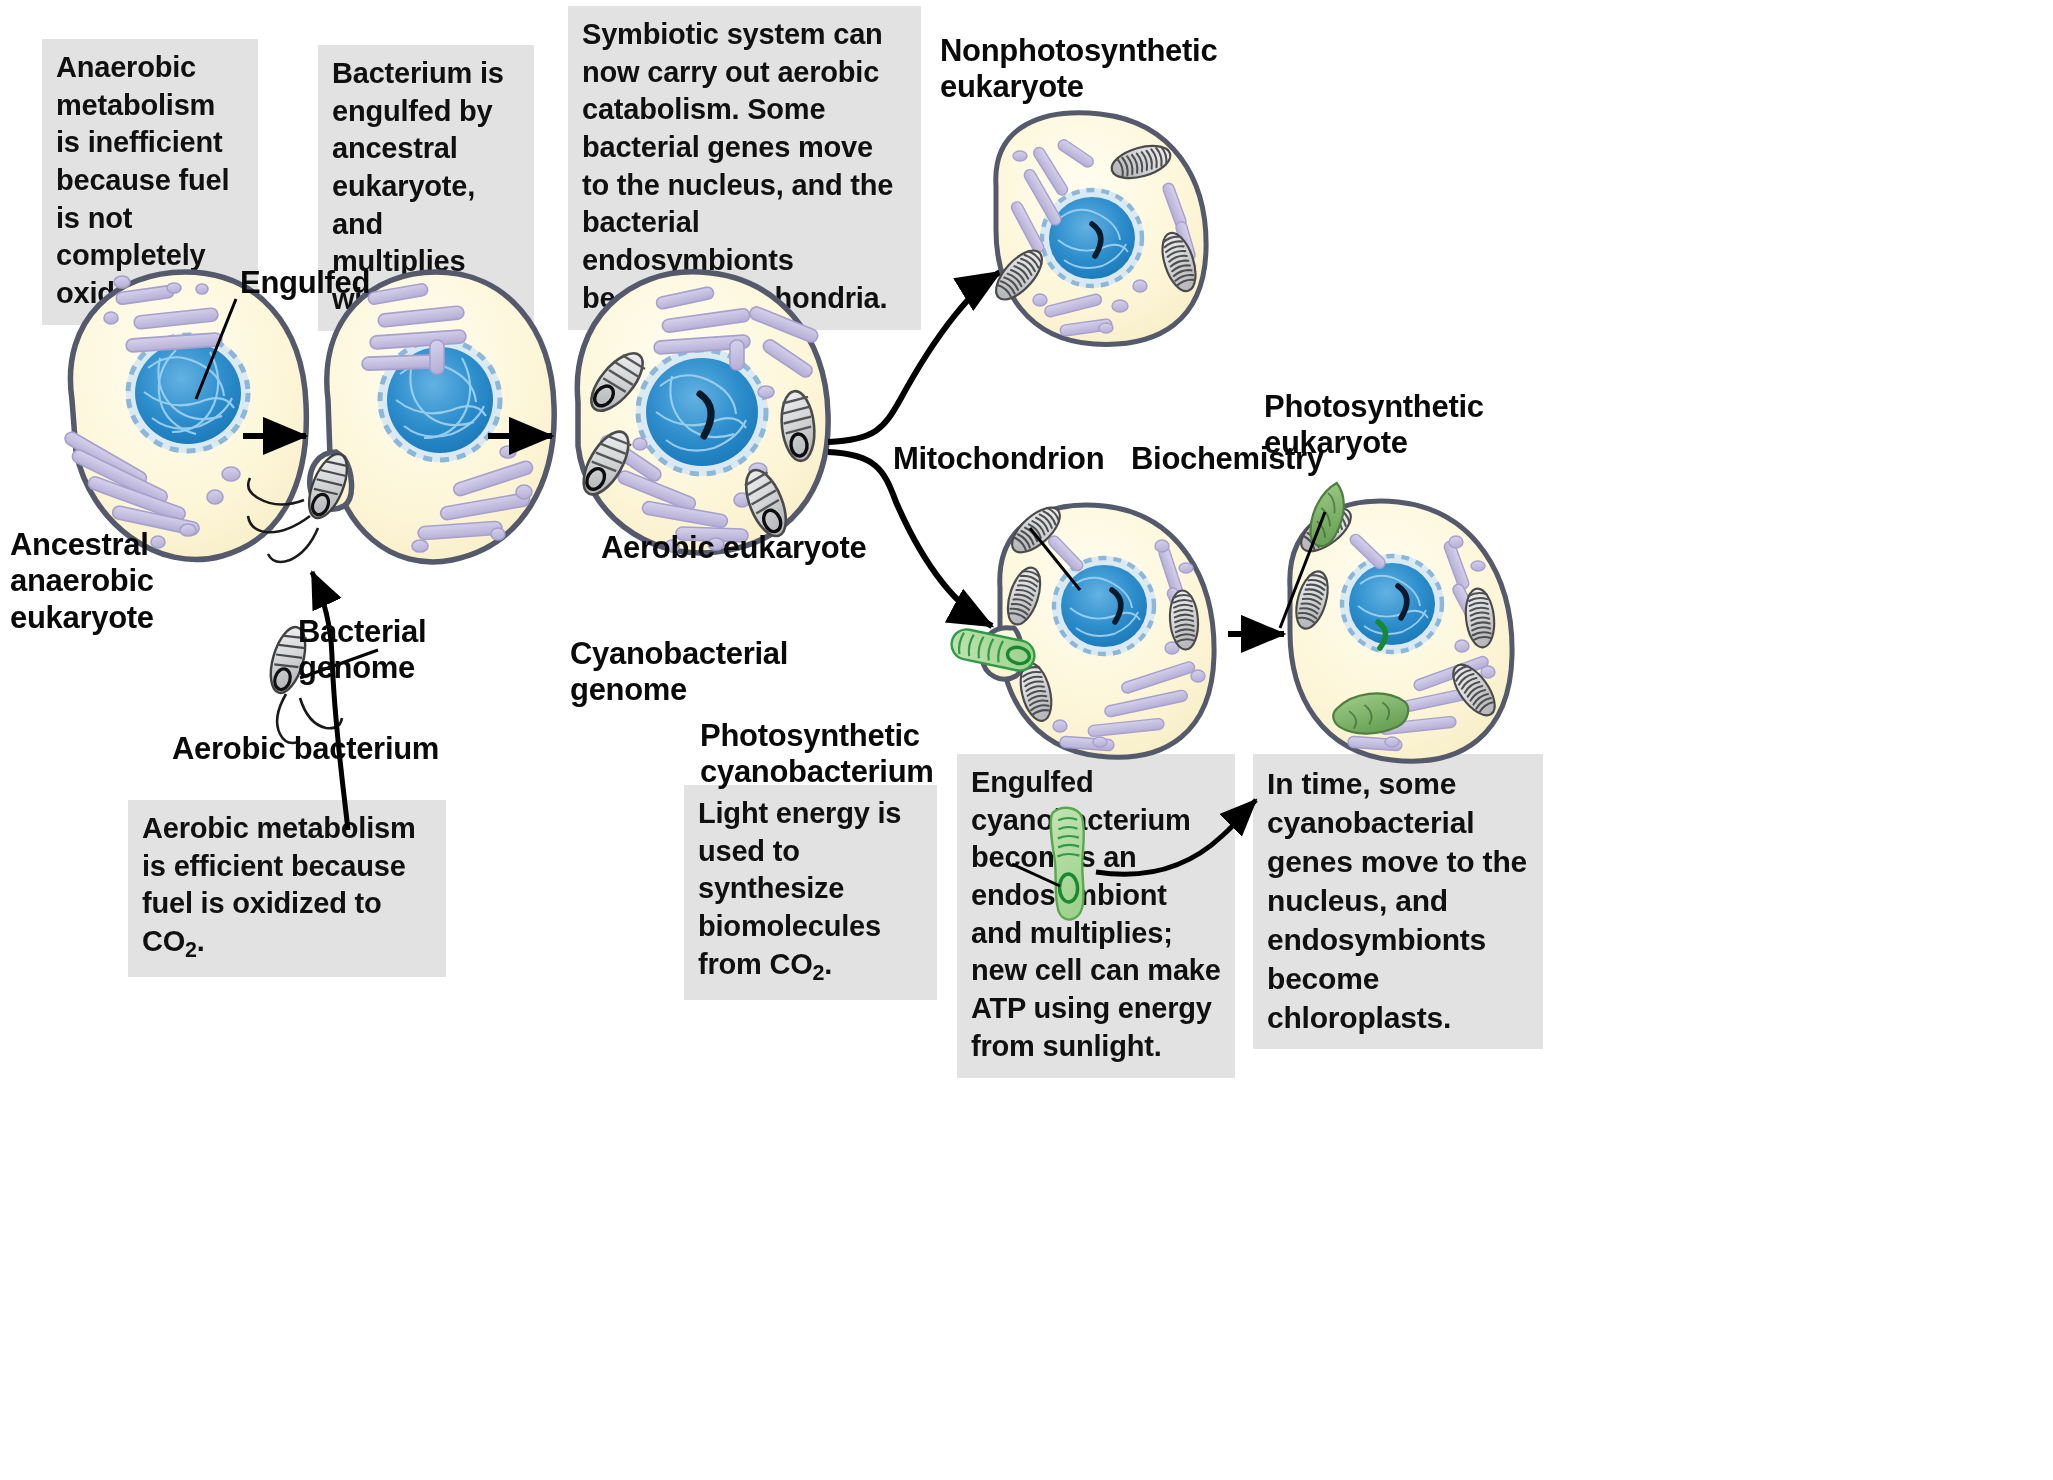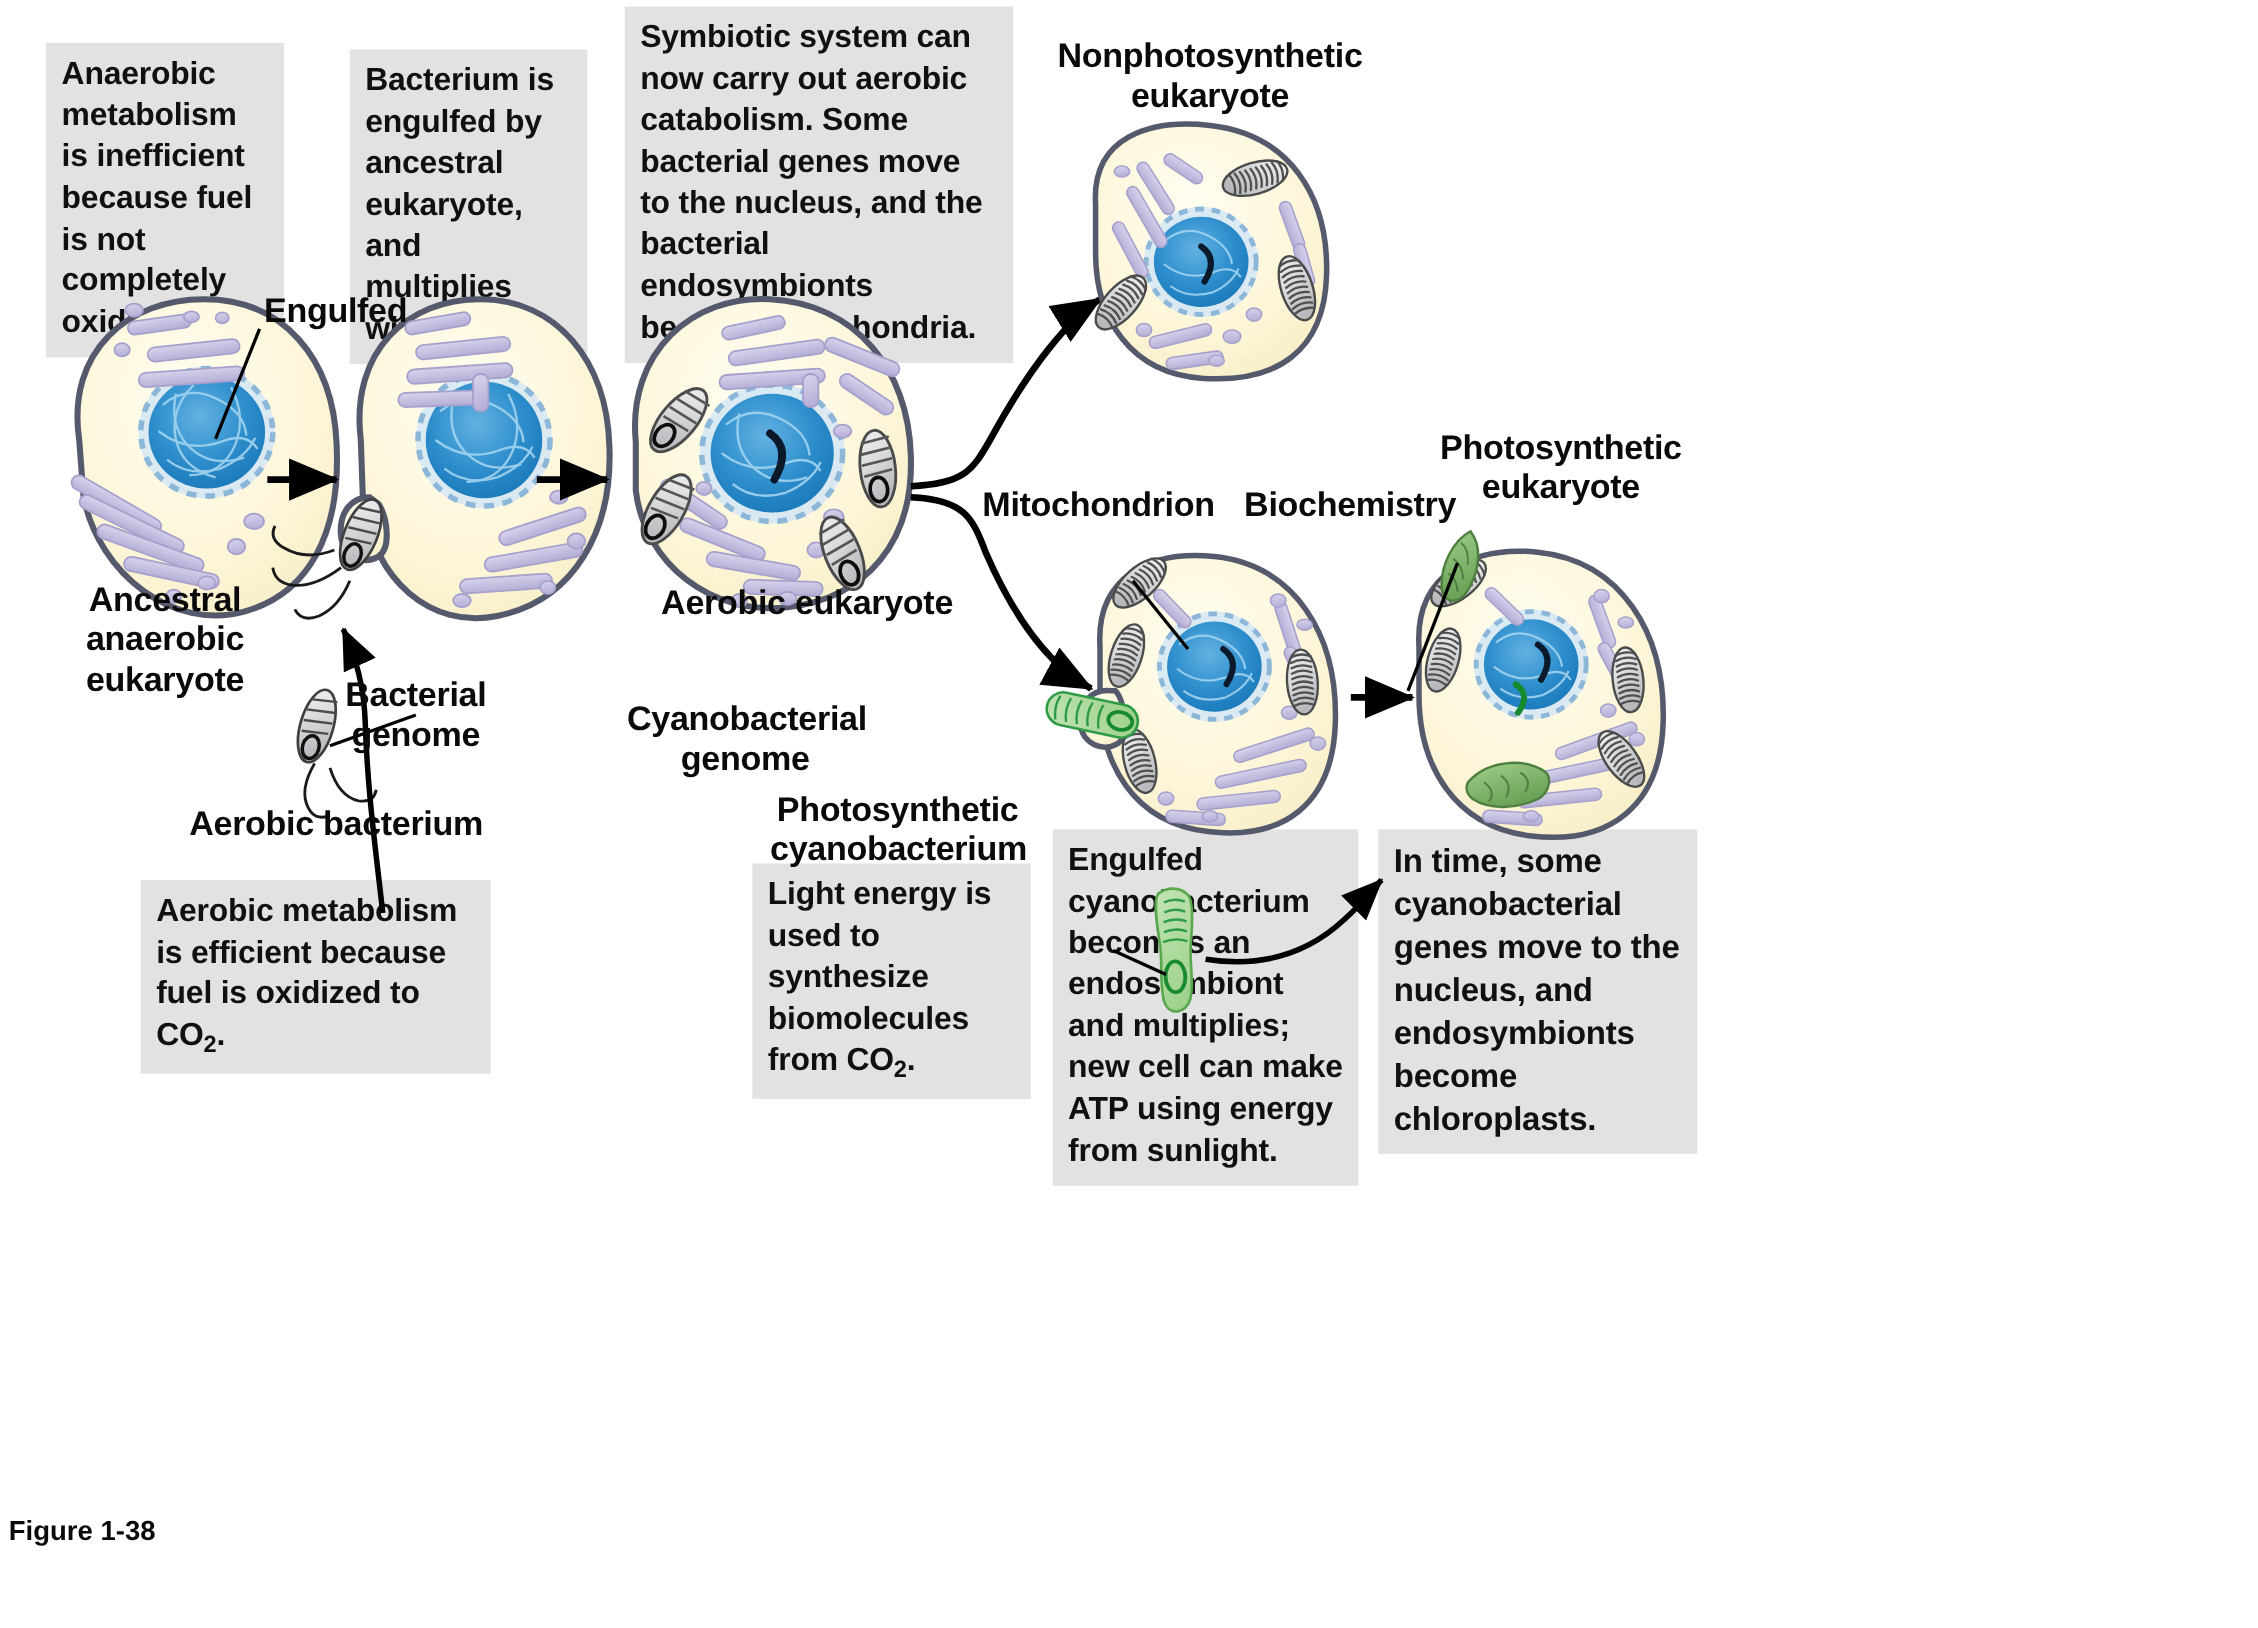--- a/index.html
+++ b/index.html
@@ -6,21 +6,21 @@
   body{width:2053px;height:1480px;position:relative;overflow:hidden;
        font-family:"Liberation Sans",sans-serif;color:#111111;}
   
   .callout{position:absolute;background:#e2e2e2;color:#101010;
            font-weight:bold;line-height:1.30;letter-spacing:-0.2px;
            padding:10px 14px 12px 14px;box-sizing:border-box;}
   .callout sub{font-size:0.74em;vertical-align:-0.28em;font-weight:bold;}
   
   .lab{position:absolute;font-weight:bold;color:#0a0a0a;line-height:1.17;
        letter-spacing:-0.3px;white-space:pre-line;}
-  .lab.c{text-align:center;}
+  .lab.c{text-align:left;}
   
   .cap{position:absolute;left:8px;line-height:1.38;color:#0a0a0a;font-size:25px;}
   .cap b{font-weight:bold;}
   .cap i{font-style:italic;}
   svg{position:absolute;left:0;top:0;overflow:visible;}
 </style>
 </head>
 <body>
 
 <div class="callout" style="left:42px;top:39px;width:216px;font-size:29px;">
@@ -486,14 +486,13 @@
 <div class="lab c" style="left:1264px;top:389px;width:310px;font-size:31px;">Photosynthetic
 eukaryote</div>
 
 <div class="lab c" style="left:570px;top:636px;width:215px;font-size:31px;">Cyanobacterial
 genome</div>
 
 <div class="lab c" style="left:700px;top:718px;width:232px;font-size:31px;">Photosynthetic
 cyanobacterium</div>
 
 <div class="cap" style="top:1375px;">
-  <div><b>Figure 1-38</b></div>
 </div>
 
 </body></html>

